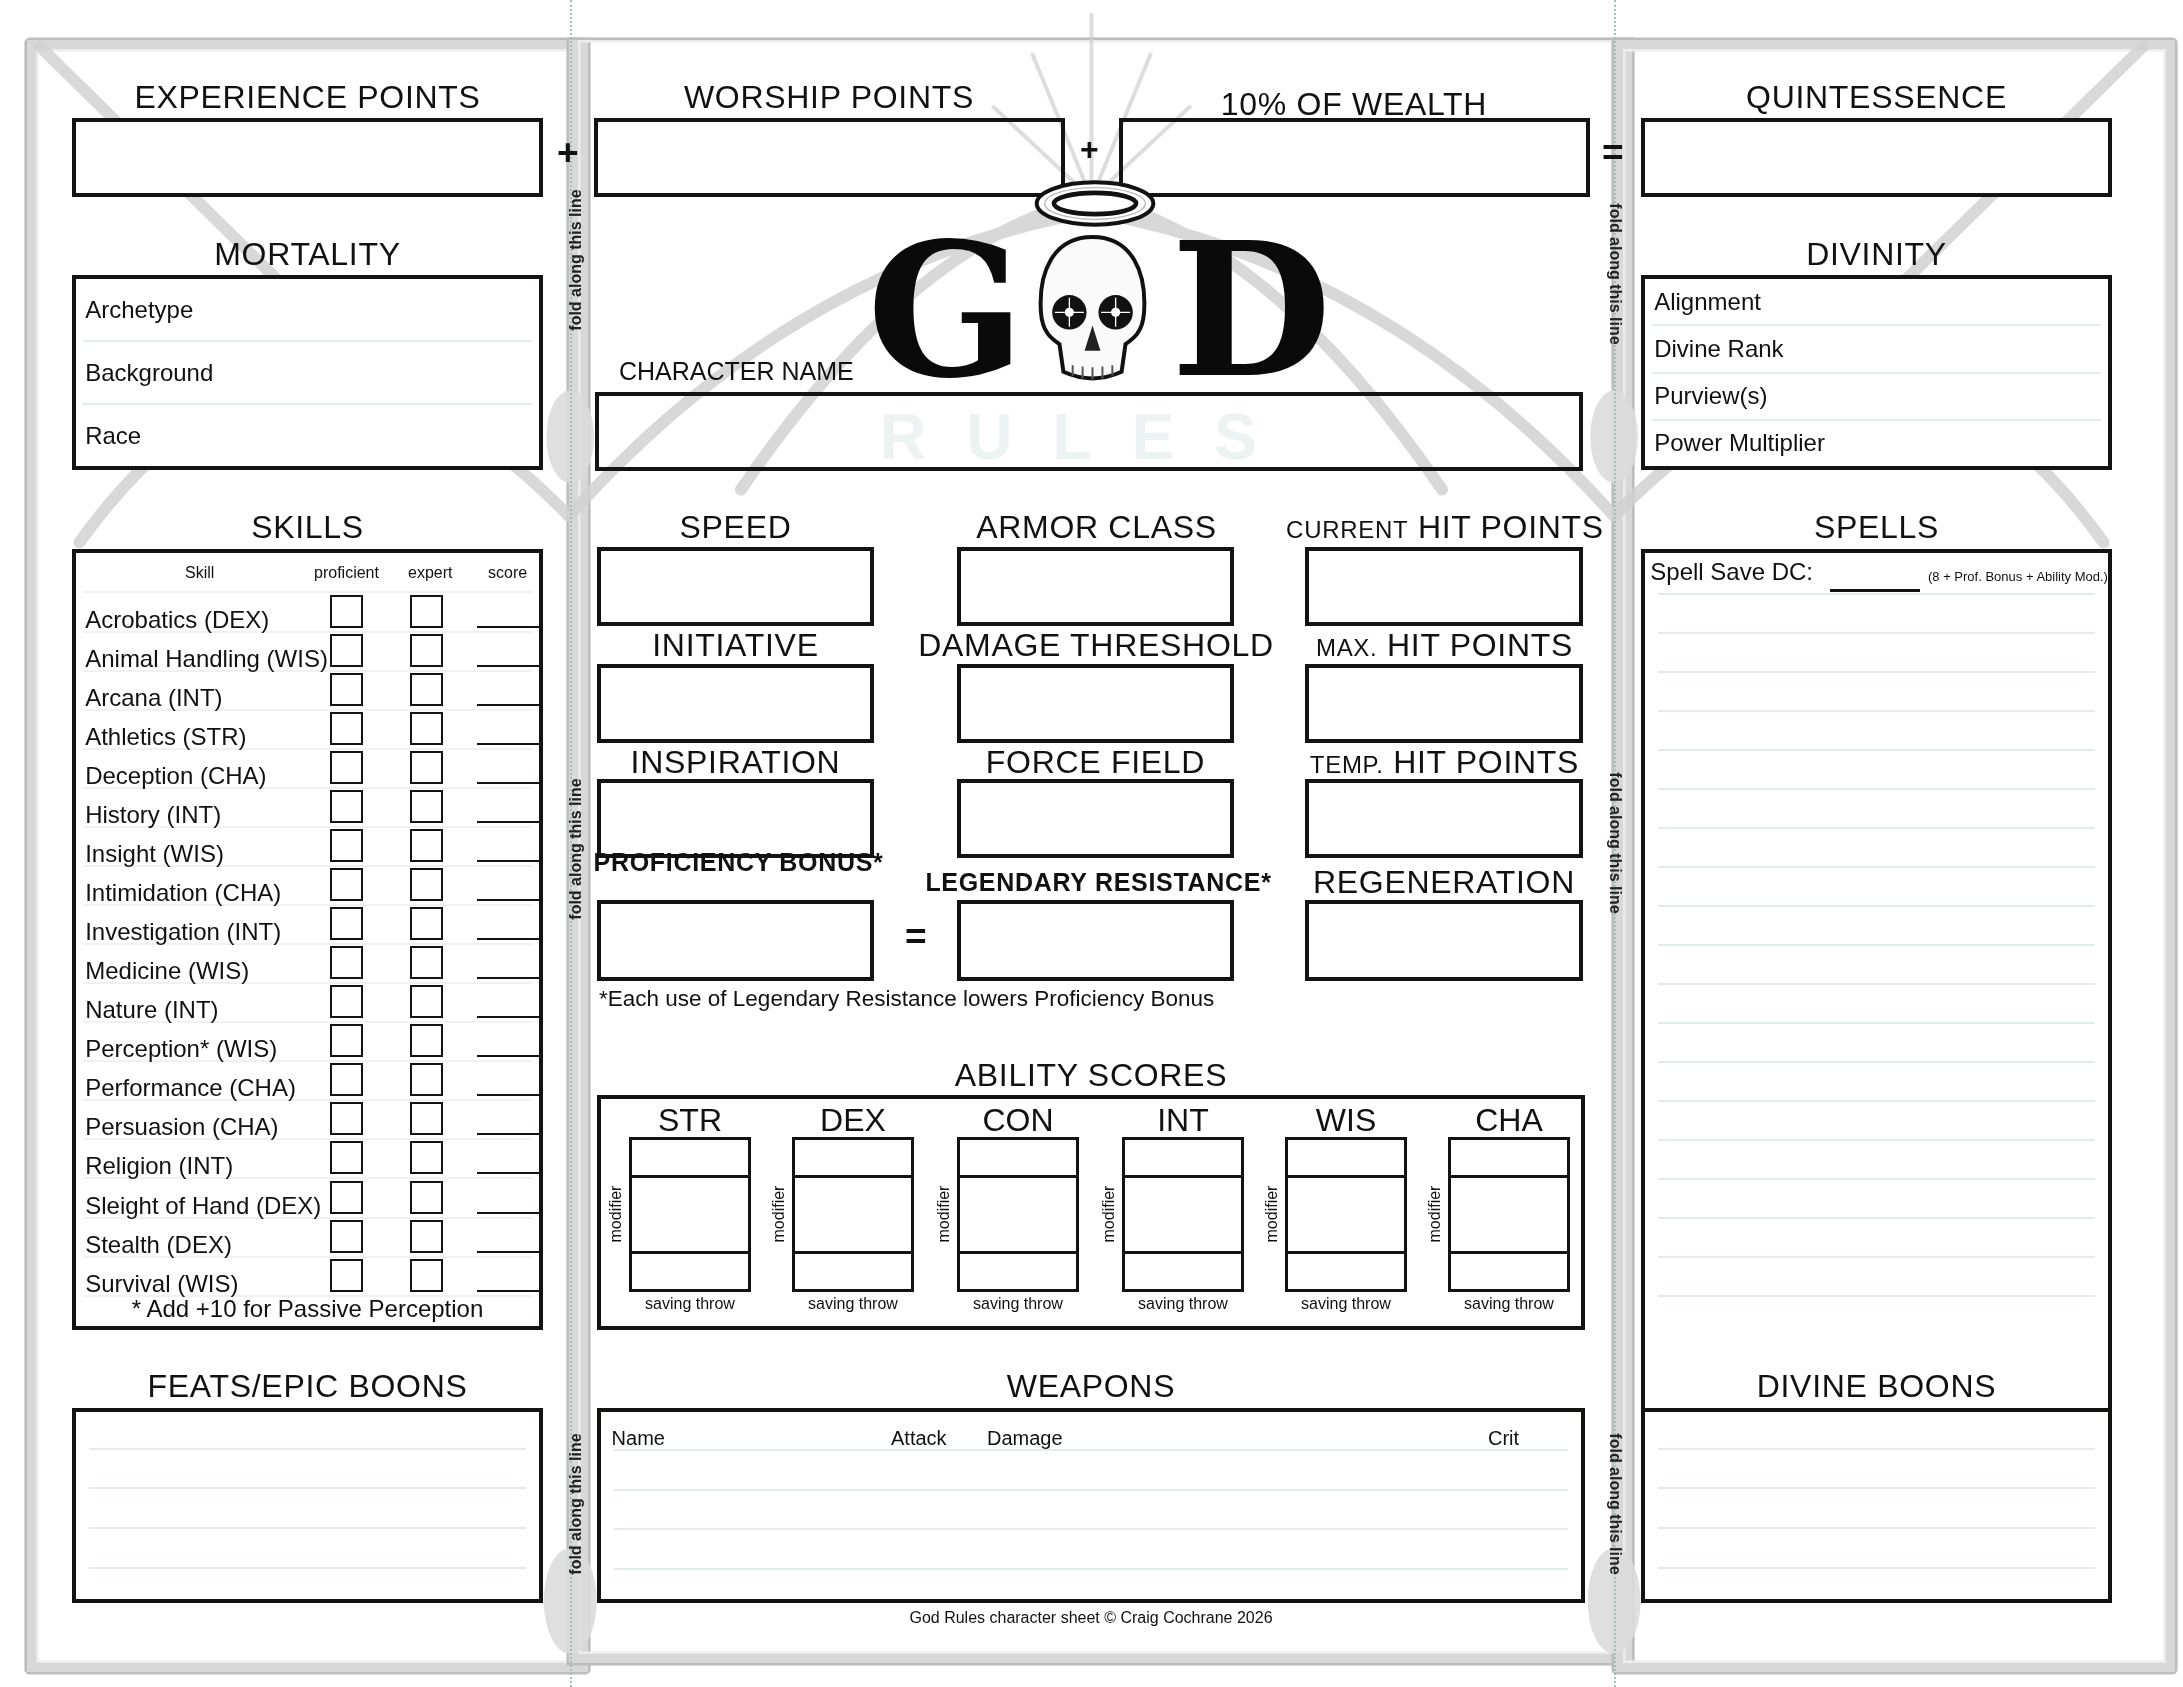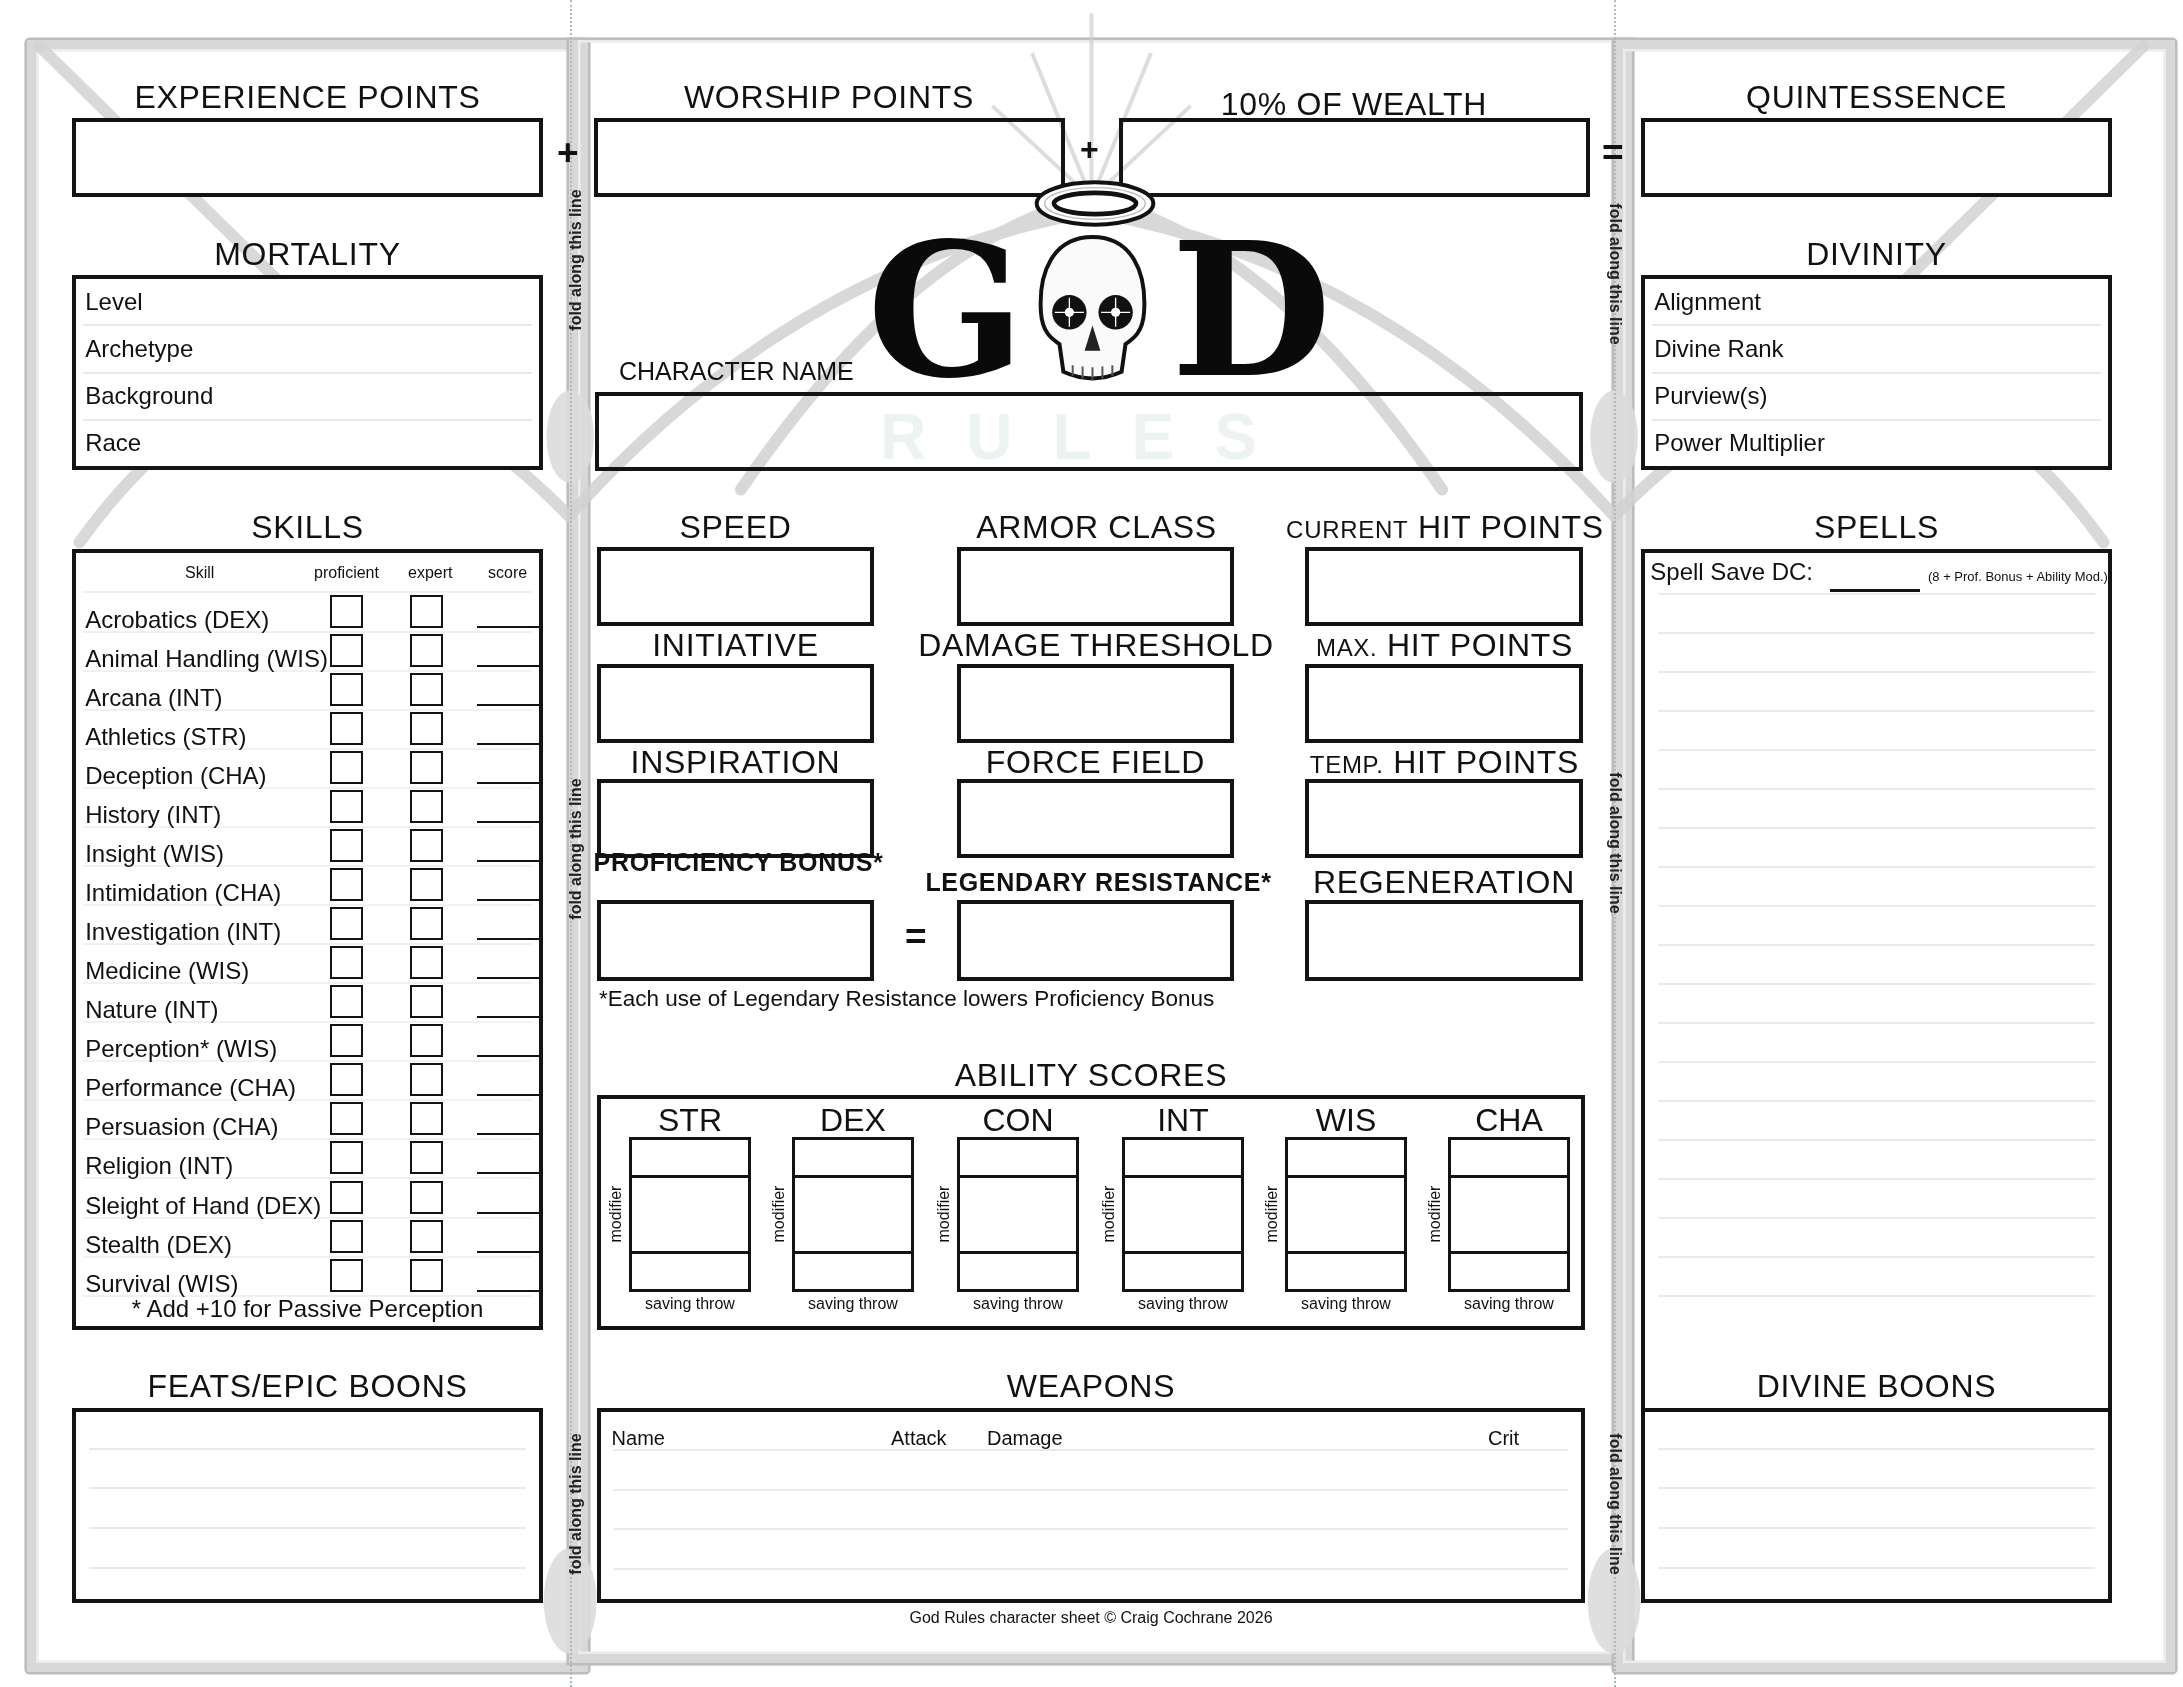--- a/index.html
+++ b/index.html
@@ -109,23 +109,20 @@
 <div class="logo-d" style="left:1171px;top:218px;">D</div>
 
 <div class="abs" style="left:619px;top:357px;font-size:25px;">CHARACTER NAME</div>
 <div class="box clear" style="left:595px;top:392px;width:988px;height:79px;"></div>
 <div class="rules-text" style="left:880px;top:400px;">RULES</div>
 
 <div class="title" style="left:72px;width:471px;top:236px;">MORTALITY</div>
 <div class="box" style="left:72px;top:275px;width:471px;height:195px;">
   <div class="rows">
     <div class="row">
-        <span>Level</span>
-      </div>
-    <div class="row">
         <span>Archetype</span>
       </div>
     <div class="row">
         <span>Background</span>
       </div>
     <div class="row">
         <span>Race</span>
       </div>
   </div>
 </div>

